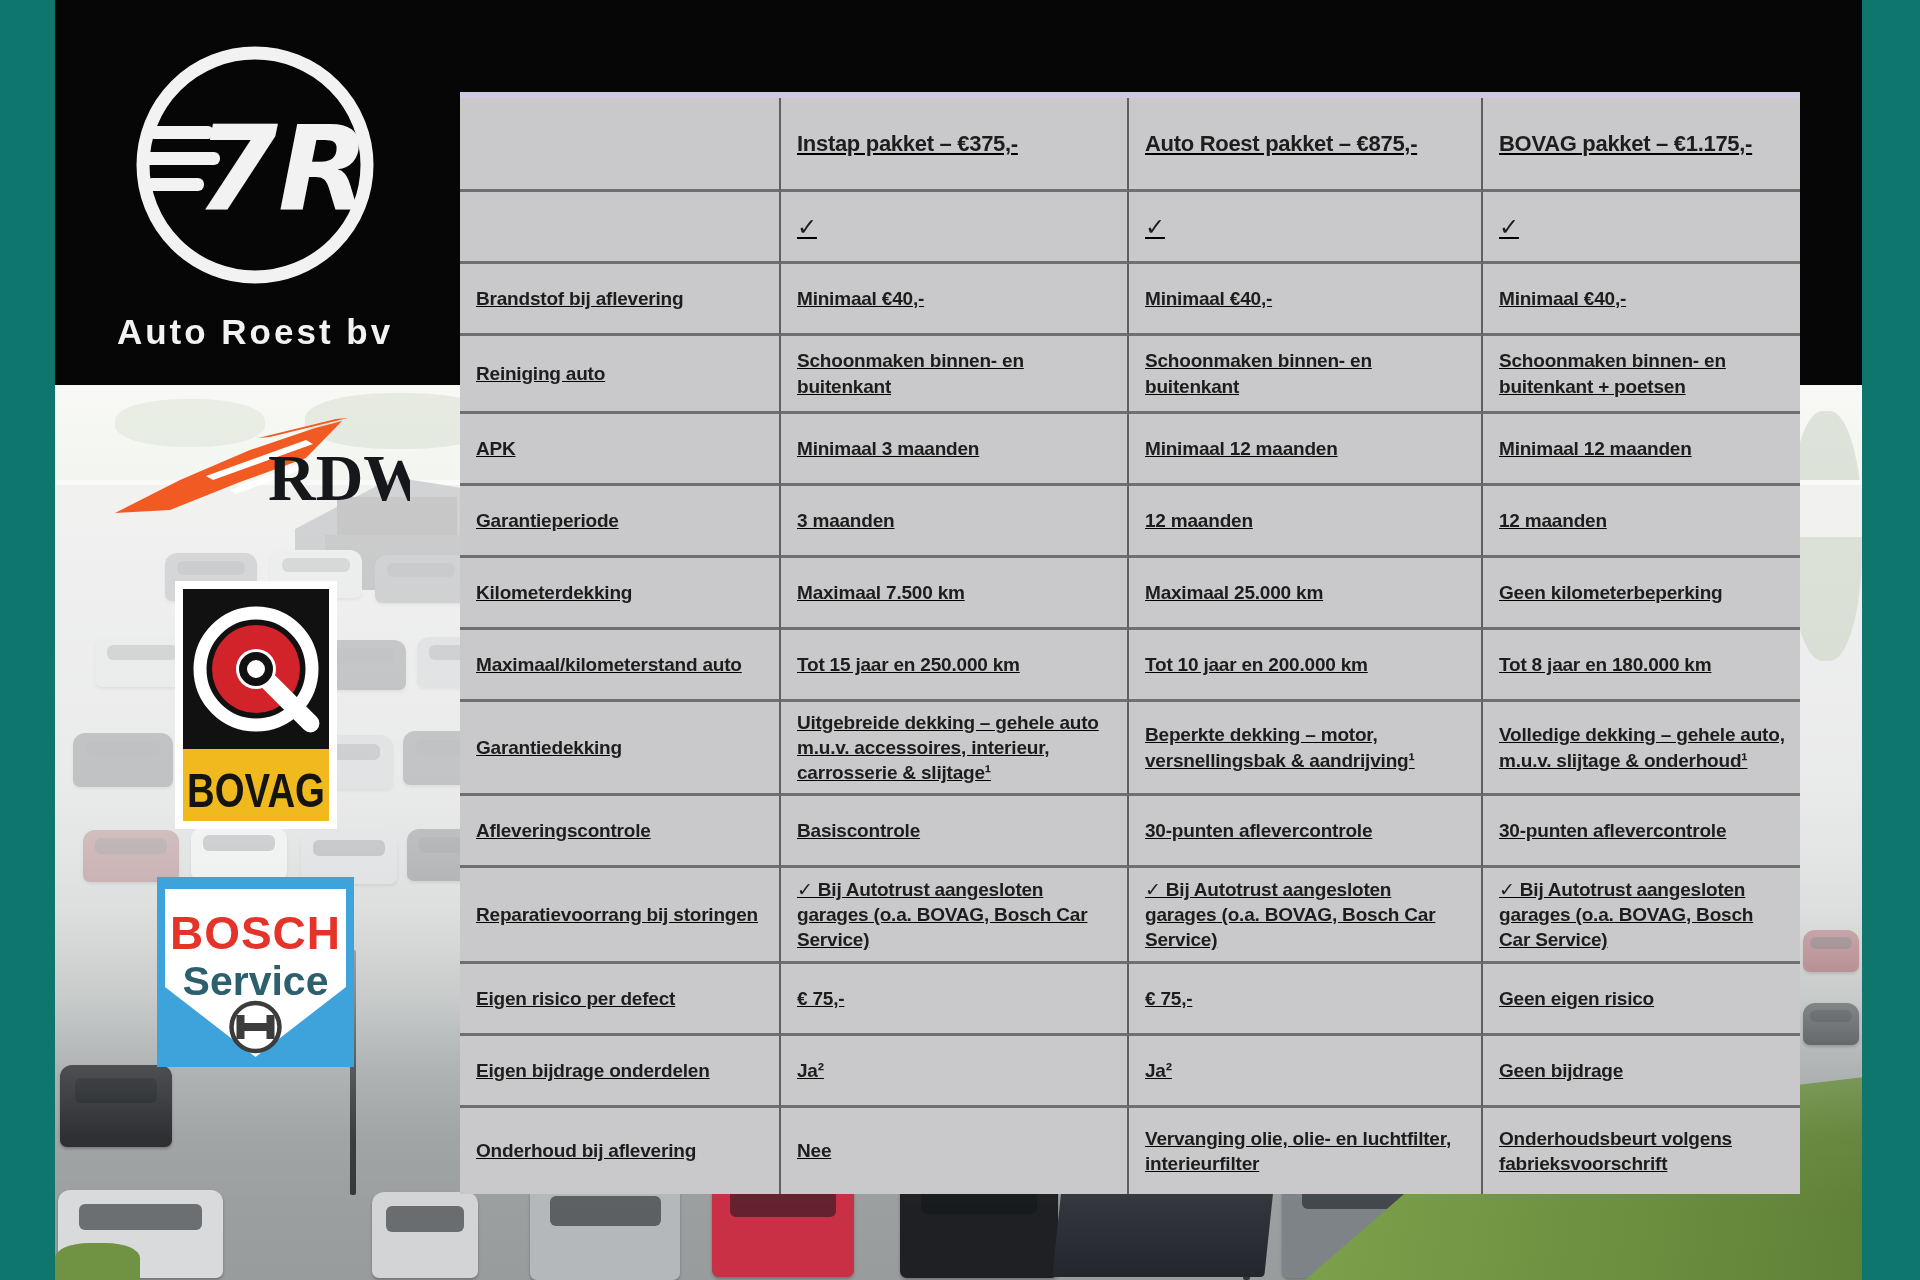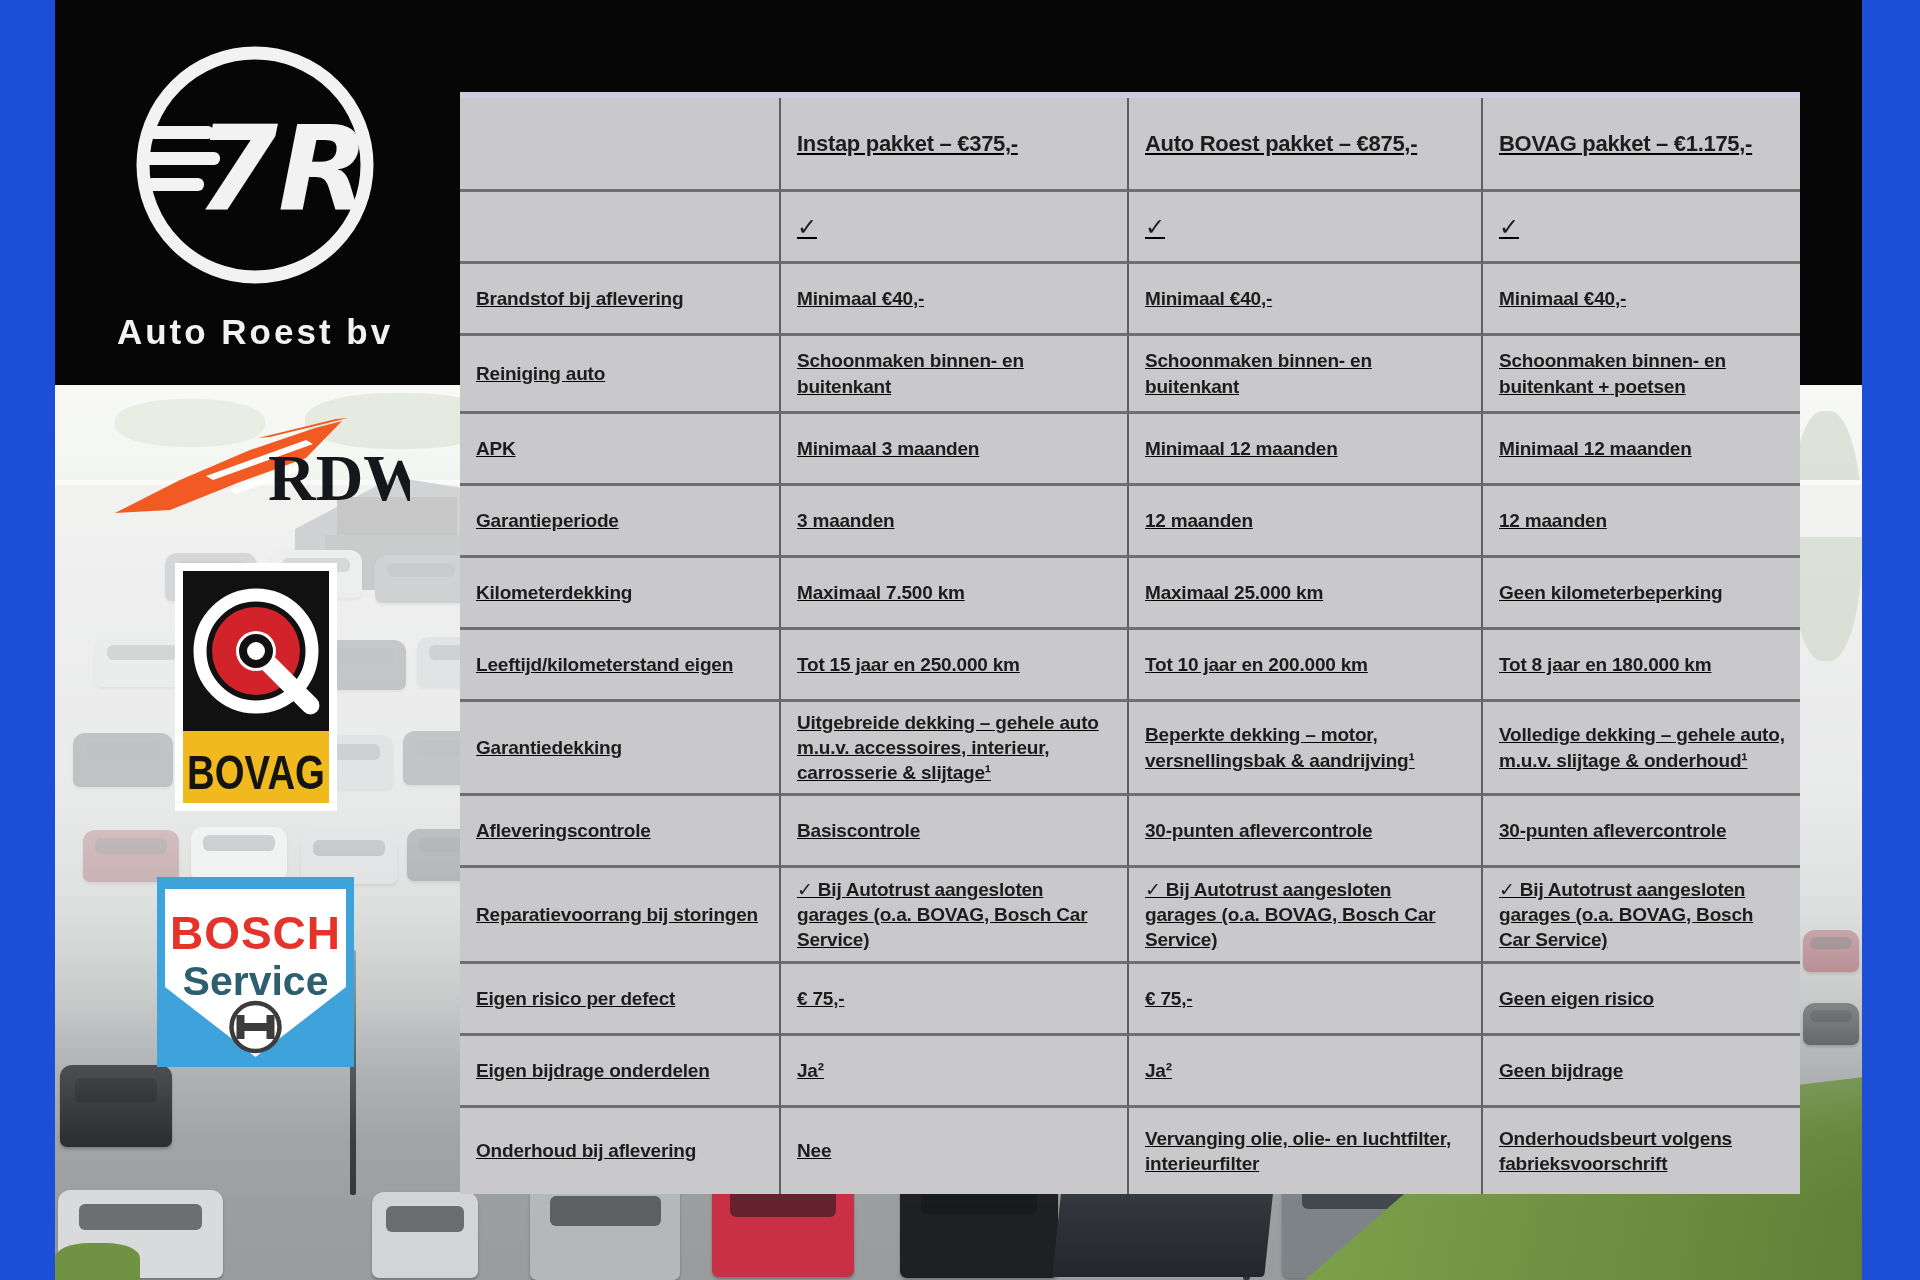--- a/index.html
+++ b/index.html
@@ -2,21 +2,21 @@
 <html style="--backdrop: #060606; --table_bg: #c9c8ca; --table_top_border: #cfc8e0; --text: #1d1d1d; --rdw_orange: #f15a22; --bovag_yellow: #f0b91d; --bovag_red: #d2232a; --bosch_blue: #3fa3db; --bosch_red: #e63329; --bosch_teal: #2d606e;"><head>
 <meta charset="utf-8">
 <style>
   :root{
     --backdrop:#060606; --table_bg:#c9c8ca; --table_top_border:#cfc8e0;
     --grid_v:#5f5f5f; --grid_h:#6f6f6f; --text:#1d1d1d;
     --rdw_orange:#f15a22; --bovag_yellow:#f0b91d; --bovag_red:#d2232a;
     --bosch_blue:#3fa3db; --bosch_red:#e63329; --bosch_teal:#2d606e;
   }
   html,body{margin:0;padding:0;background:#ffffff;}
-  .canvas{position:relative;width:1920px;height:1280px;background:#1d4ed8;overflow:hidden;
+  .canvas{position:relative;width:1920px;height:1280px;background:#0f766e;overflow:hidden;
           font-family:"Liberation Sans","DejaVu Sans",sans-serif;}
   .black-panel{position:absolute;left:55px;top:0;width:1807px;height:385px;background:var(--backdrop);}
   
   .photo{position:absolute;left:55px;top:385px;width:1807px;height:895px;overflow:hidden;
          background:linear-gradient(180deg,#c7c9c6 0%,#b4b7b6 40%,#a2a6a6 70%,#989c9d 100%);}
   .ph-fields{position:absolute;left:0;top:0;width:1807px;height:95px;
              background:linear-gradient(180deg,#e0e5d7 0%,#ccd5c0 100%);}
   .ph-road{position:absolute;left:0;top:95px;width:1807px;height:52px;background:#c4c8bd;
            border-top:5px solid #e9eae5;}
   .blob{position:absolute;border-radius:45%;}
@@ -38,21 +38,21 @@
   .grass-left{position:absolute;left:0;top:858px;width:85px;height:37px;background:#6f9342;border-radius:40% 40% 0 0;}
   .wash{position:absolute;left:0;top:0;width:100%;height:100%;pointer-events:none;
         background:linear-gradient(180deg,rgba(255,255,255,.78) 0%,rgba(255,255,255,.72) 45%,
         rgba(255,255,255,.62) 58%,rgba(255,255,255,.42) 68%,rgba(255,255,255,.18) 76%,
         rgba(255,255,255,.04) 84%,rgba(255,255,255,0) 92%);}
   
   .brand-block{position:absolute;left:85px;top:30px;width:340px;text-align:center;}
   .brand-name{margin-top:8px;color:#f2f2f2;font-size:35px;font-weight:bold;letter-spacing:3px;white-space:nowrap;}
   
   .rdw{position:absolute;left:110px;top:418px;width:300px;height:108px;}
-  .bovag{position:absolute;left:175px;top:563px;width:162px;height:176px;}
+  .bovag{position:absolute;left:175px;top:581px;width:162px;height:176px;}
   .bosch{position:absolute;left:157px;top:877px;width:197px;height:224px;border-radius:32px;}
   
   .pricing-table{position:absolute;left:460px;top:92px;width:1340px;height:1096px;
                  background:var(--table_bg);border-top:6px solid var(--table_top_border);
                  box-sizing:content-box;}
   .grid{display:grid;width:1340px;height:1096px;}
   .cell{background:var(--table_bg);border-right:2px solid var(--grid_v);border-bottom:3px solid var(--grid_h);
         color:var(--text);font-weight:bold;font-size:19px;line-height:1.32;
         display:flex;align-items:center;padding:6px 14px 6px 16px;box-sizing:border-box;
         letter-spacing:-0.2px;}
@@ -193,21 +193,21 @@
         <div class="cell">Minimaal 12 maanden</div>
         <div class="cell lastc">Minimaal 12 maanden</div>
         <div class="cell">Garantieperiode</div>
         <div class="cell">3 maanden</div>
         <div class="cell">12 maanden</div>
         <div class="cell lastc">12 maanden</div>
         <div class="cell">Kilometerdekking</div>
         <div class="cell">Maximaal 7.500 km</div>
         <div class="cell">Maximaal 25.000 km</div>
         <div class="cell lastc">Geen kilometerbeperking</div>
-        <div class="cell">Leeftijd/kilometerstand eigen</div>
+        <div class="cell">Maximaal/kilometerstand auto</div>
         <div class="cell">Tot 15 jaar en 250.000 km</div>
         <div class="cell">Tot 10 jaar en 200.000 km</div>
         <div class="cell lastc">Tot 8 jaar en 180.000 km</div>
         <div class="cell">Garantiedekking</div>
         <div class="cell">Uitgebreide dekking – gehele auto m.u.v. accessoires, interieur, carrosserie &amp; slijtage¹</div>
         <div class="cell">Beperkte dekking – motor, versnellingsbak &amp; aandrijving¹</div>
         <div class="cell lastc">Volledige dekking – gehele auto, m.u.v. slijtage &amp; onderhoud¹</div>
         <div class="cell">Afleveringscontrole</div>
         <div class="cell">Basiscontrole</div>
         <div class="cell">30-punten aflevercontrole</div>

